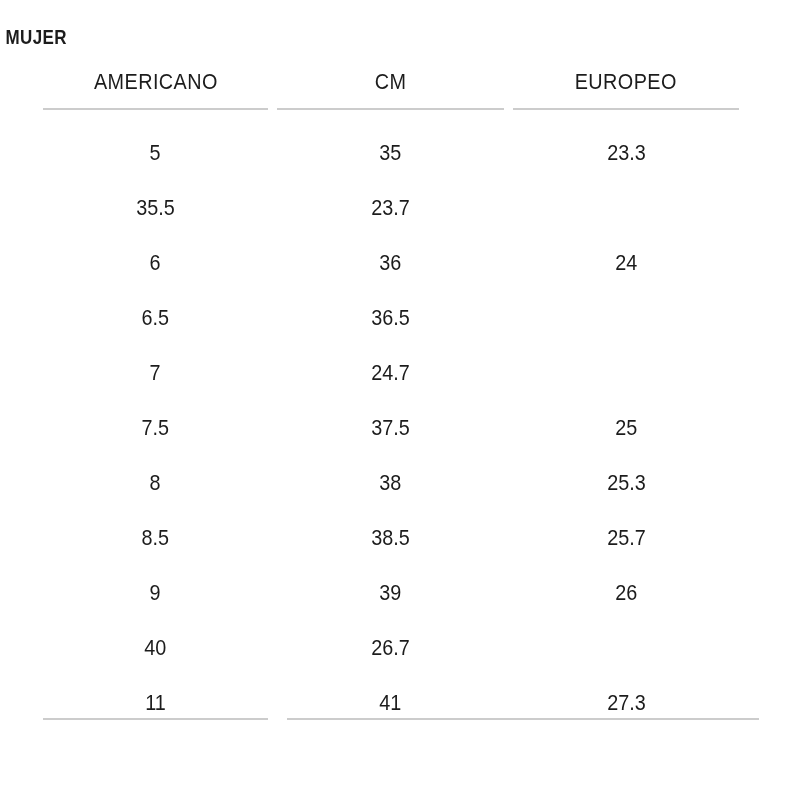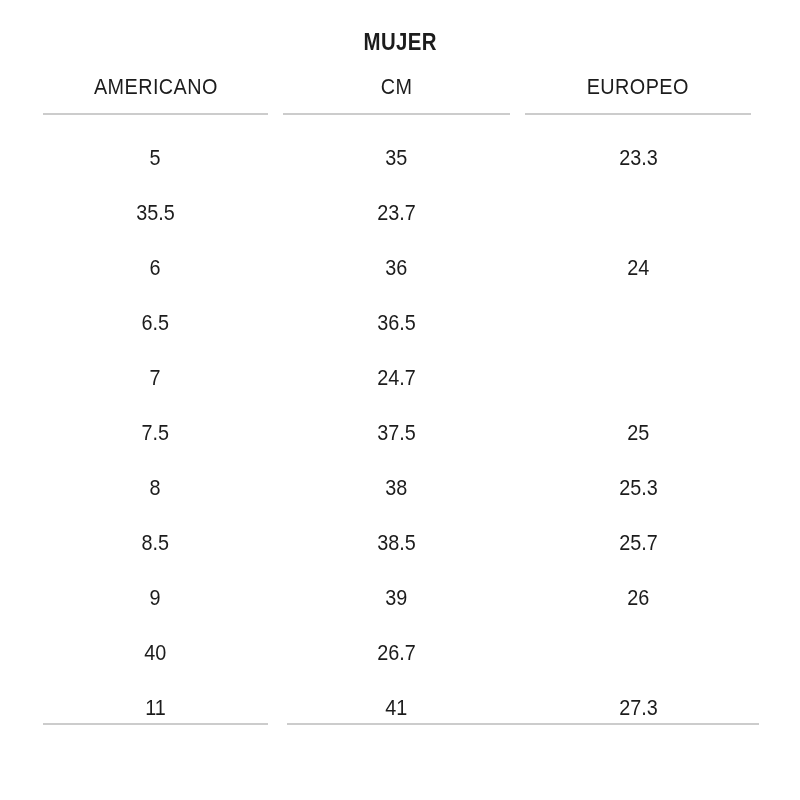--- a/index.html
+++ b/index.html
@@ -14,43 +14,43 @@
     color: var(--text-color);
   }
   .page {
     position: relative;
     width: 800px;
     height: 800px;
     background: var(--bg-color);
     overflow: hidden;
   }
   .title {
-    margin-top: 24px;
+    margin-top: 19px;
     width: 100%;
-    text-align: center;
-    font-size: 24px;
+    text-align: left;
+    font-size: 20px;
     line-height: 36px;
     font-weight: 900;
     letter-spacing: 0.5px;
     color: var(--text-color);
   }
   .title .condensed { transform: scaleX(0.85); }
   .condensed {
     display: inline-block;
     transform: scaleX(0.9);
     transform-origin: center center;
   }
   .size-table {
     margin-left: 43px;
     width: 717px;
   }
   .header-row, .data-row {
     display: grid;
     grid-template-columns: 225px 227px 226px;
-    column-gap: 15px;
+    column-gap: 9px;
   }
   .header-row { margin-top: 1px; }
   .header-cell {
     height: 54px;
     display: flex;
     align-items: center;
     justify-content: center;
     font-size: 22px;
     letter-spacing: 0.5px;
     border-bottom: 2px solid var(--line-color);

